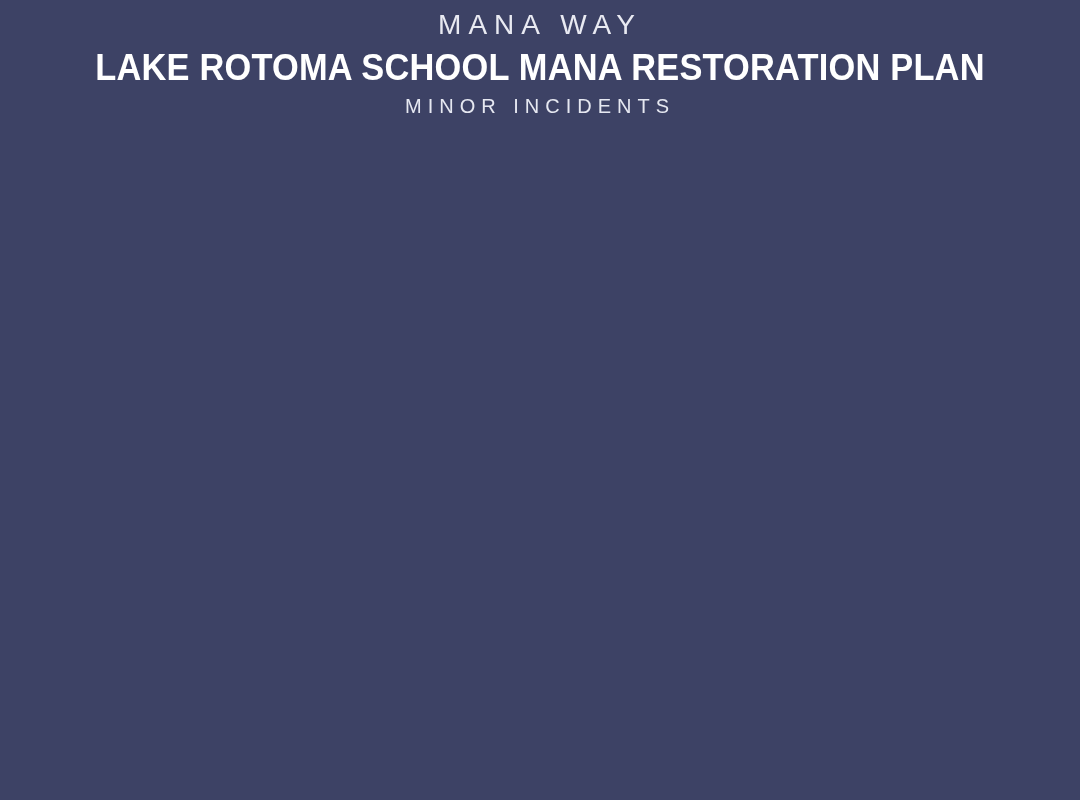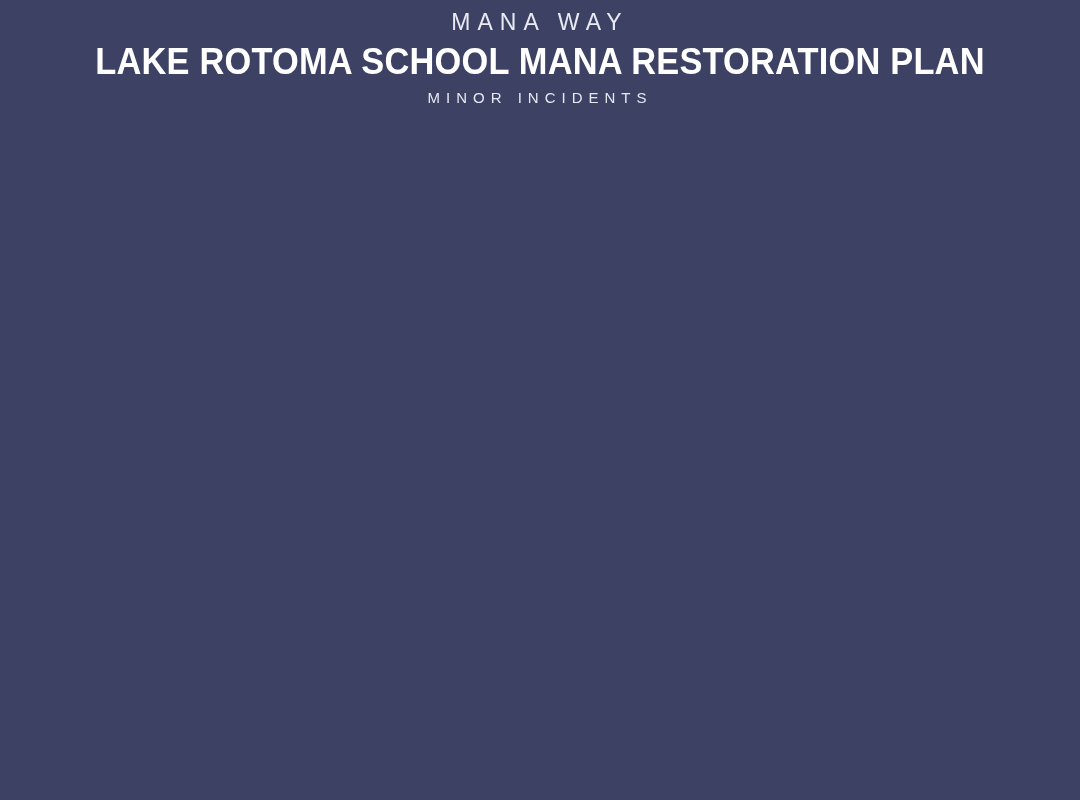--- a/index.html
+++ b/index.html
@@ -19,38 +19,38 @@
   .header {
     position: absolute;
     top: 0;
     left: 0;
     width: 1080px;
     text-align: center;
     padding-top: 10px;
   }
   .eyebrow {
     color: #e9eaf2;
-    font-size: 23px;
+    font-size: 28px;
     letter-spacing: 7px;
     font-weight: 400;
     line-height: 1.1;
   }
   .main-title {
     color: #ffffff;
     font-size: 37px;
     font-weight: 700;
     letter-spacing: 0.2px;
     line-height: 1.15;
     margin-top: 6px;
     transform: scaleX(0.93);
     white-space: nowrap;
   }
   .subtitle {
     color: #e6e8f1;
-    font-size: 15px;
+    font-size: 20px;
     letter-spacing: 6px;
     font-weight: 400;
     margin-top: 6px;
     line-height: 1.1;
   }
 
   
   .steps {
     position: absolute;
     top: 0;

